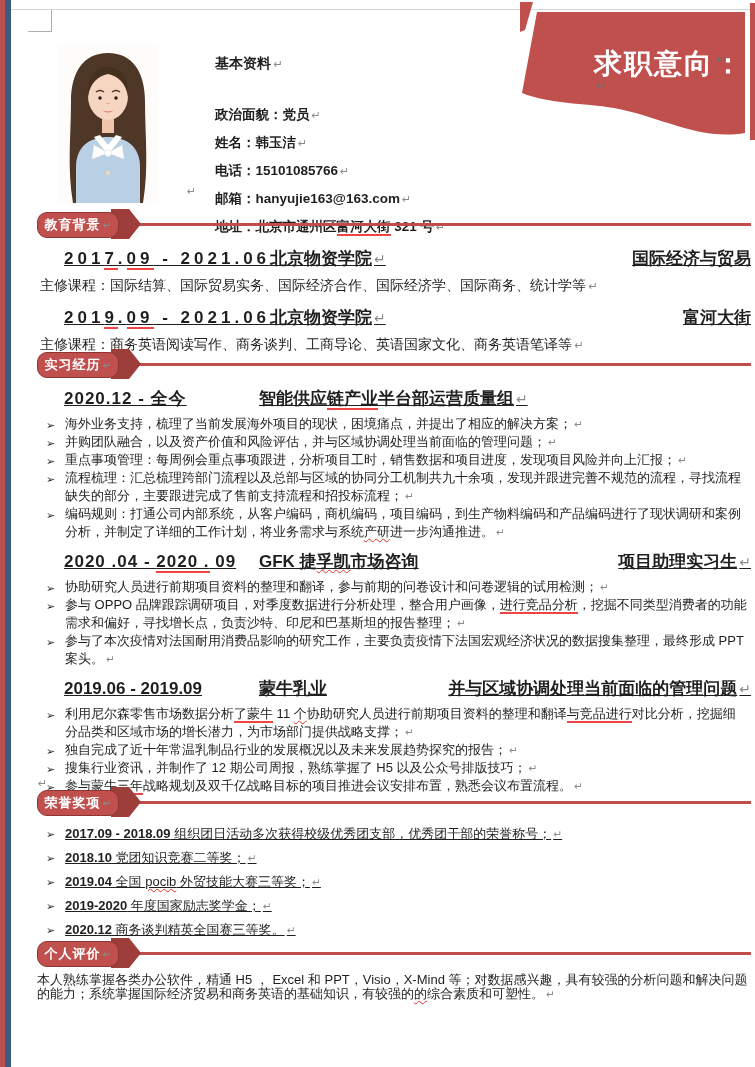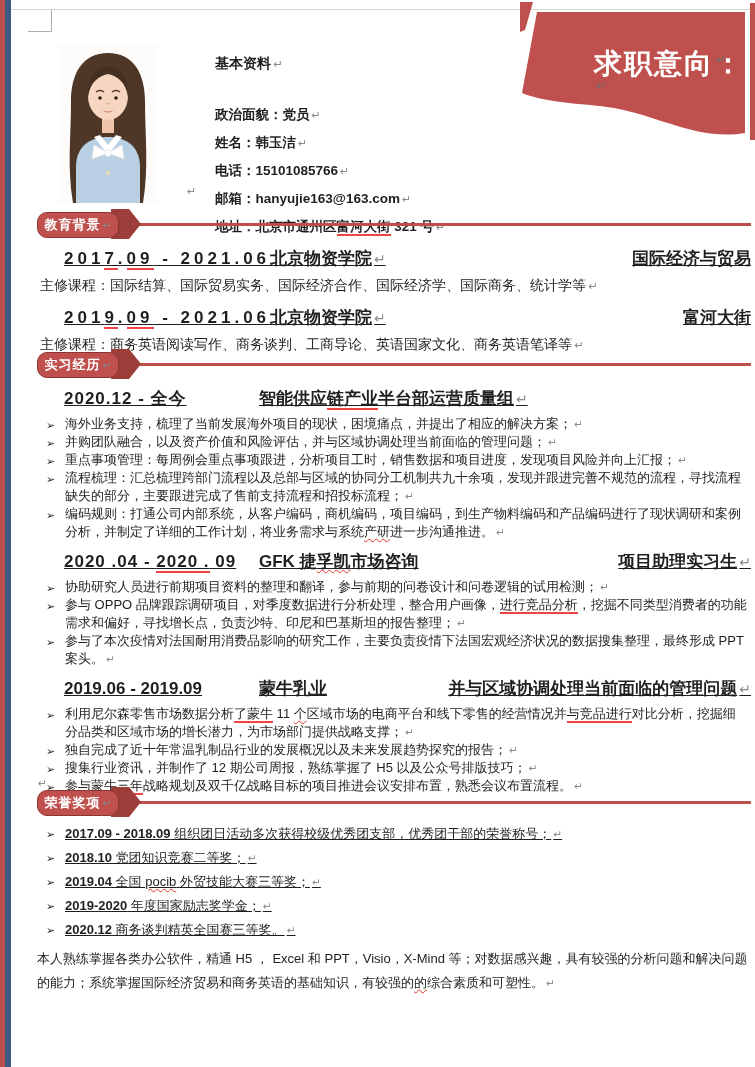--- a/index.html
+++ b/index.html
@@ -39,21 +39,21 @@
   .hrole{flex:0 0 auto;text-align:center;white-space:nowrap;}
   .course{margin:7px 4px 0 40px;font-size:14px;line-height:17px;}
   .mt11{margin-top:11px;}
   .bullets{margin:5px 7px 0 65px;}
   .bullet{position:relative;font-size:13px;line-height:18px;}
   .bmark{position:absolute;left:-19px;top:1px;font-size:11px;color:#1f1f1f;}
   .job{margin-top:0;}
   .job + .job{margin-top:9px;}
   .hitem{position:relative;font-size:13px;line-height:17px;margin-bottom:6px;}
   .hitems{margin:9px 7px 0 65px;}
-  .eval-text{margin:6px 7px 0 37px;font-size:13px;line-height:24px;}
+  .eval-text{margin:6px 7px 0 37px;font-size:13px;line-height:14px;}
   
   .rt-b{font-weight:bold;}
   .rt-blue{border-bottom:2px solid #ef4444;}
   .rt-red{text-decoration-line:underline;text-decoration-style:wavy;
           text-decoration-color:#e0342b;text-decoration-thickness:1px;text-underline-offset:2px;}
   .rt-pil{color:#8a8a8a;font-weight:normal;font-size:0.82em;margin-left:2px;letter-spacing:0;border:none;text-decoration:none;}
 </style>
 </head>
 <body>
 
@@ -157,21 +157,21 @@
       </div>
     </div>
 
     <div class="job">
       <div class="hrow">
         <div class="hdate"><span>2019.06 - 2019.09</span></div>
         <div class="hcompany"><span>蒙牛乳业</span></div>
         <div class="hrole"><span>并与区域协调处理当前面临的管理问题</span><span class="rt-pil">↵</span></div>
       </div>
       <div class="bullets">
-        <div class="bullet"><span class="bmark">➢</span><span><span>利用尼尔森零售市场数据分析</span><span class="rt-blue">了蒙牛</span><span> 11 </span><span class="rt-red">个</span><span>区域市场的电商平台和线下零售的经营情况并</span><span class="rt-blue">与竞品进行</span><span>对比分析，挖掘细分品类和区域市场的增长潜力，为市场部门提供战略支撑；</span><span class="rt-pil">↵</span></span></div>
+        <div class="bullet"><span class="bmark">➢</span><span><span>利用尼尔森零售市场数据分析</span><span class="rt-blue">了蒙牛</span><span> 11 </span><span class="rt-red">个</span><span>协助研究人员进行前期项目资料的整理和翻译</span><span class="rt-blue">与竞品进行</span><span>对比分析，挖掘细分品类和区域市场的增长潜力，为市场部门提供战略支撑；</span><span class="rt-pil">↵</span></span></div>
         <div class="bullet"><span class="bmark">➢</span><span><span>独自完成了近十年常温乳制品行业的发展概况以及未来发展趋势探究的报告；</span><span class="rt-pil">↵</span></span></div>
         <div class="bullet"><span class="bmark">➢</span><span><span>搜集行业资讯，并制作了 12 期公司周报，熟练掌握了 H5 以及公众号排版技巧；</span><span class="rt-pil">↵</span></span></div>
         <div class="bullet"><span class="bmark">➢</span><span><span class="rt-blue">参与蒙牛三年</span><span>战略规划及双千亿战略目标的项目推进会议安排布置，熟悉会议布置流程。</span><span class="rt-pil">↵</span></span></div>
       </div>
     </div>
   </div>
 
   <span class="mark-abs" style="left:38px;top:777px;">↵</span>
 
   <div class="section" style="top:790px;text-decoration:underline;">
@@ -183,16 +183,21 @@
     <div class="hitems">
       <div class="hitem"><span class="bmark">➢</span><span><span class="rt-b">2017.09 - 2018.09</span><span> 组织团日活动多次获得校级优秀团支部，优秀团干部的荣誉称号；</span><span class="rt-pil">↵</span></span></div>
       <div class="hitem"><span class="bmark">➢</span><span><span class="rt-b">2018.10</span><span> 党团知识竞赛二等奖；</span><span class="rt-pil">↵</span></span></div>
       <div class="hitem"><span class="bmark">➢</span><span><span class="rt-b">2019.04</span><span> 全国 </span><span class="rt-red">pocib</span><span> 外贸技能大赛三等奖；</span><span class="rt-pil">↵</span></span></div>
       <div class="hitem"><span class="bmark">➢</span><span><span class="rt-b">2019-2020</span><span> 年度国家励志奖学金；</span><span class="rt-pil">↵</span></span></div>
       <div class="hitem"><span class="bmark">➢</span><span><span class="rt-b">2020.12</span><span> 商务谈判精英全国赛三等奖。</span><span class="rt-pil">↵</span></span></div>
     </div>
   </div>
 
   <div class="section" style="top:941px;">
+    <div class="ribbon">
+      <div class="ribbon-line"></div>
+      <div class="ribbon-arrow"></div>
+      <div class="ribbon-box"><span>个人评价</span><span class="rt-pil">↵</span></div>
+    </div>
     <div class="eval-text"><span>本人熟练掌握各类办公软件，精通 H5 ， Excel 和 PPT，Visio，X-Mind 等；对数据感兴趣，具有较强的分析问题和解决问题的能力；系统掌握国际经济贸易和商务英语的基础知识，有较强的</span><span class="rt-red">的</span><span>综合素质和可塑性。</span><span class="rt-pil">↵</span></div>
   </div>
 
 </div>
 
 </body></html>

